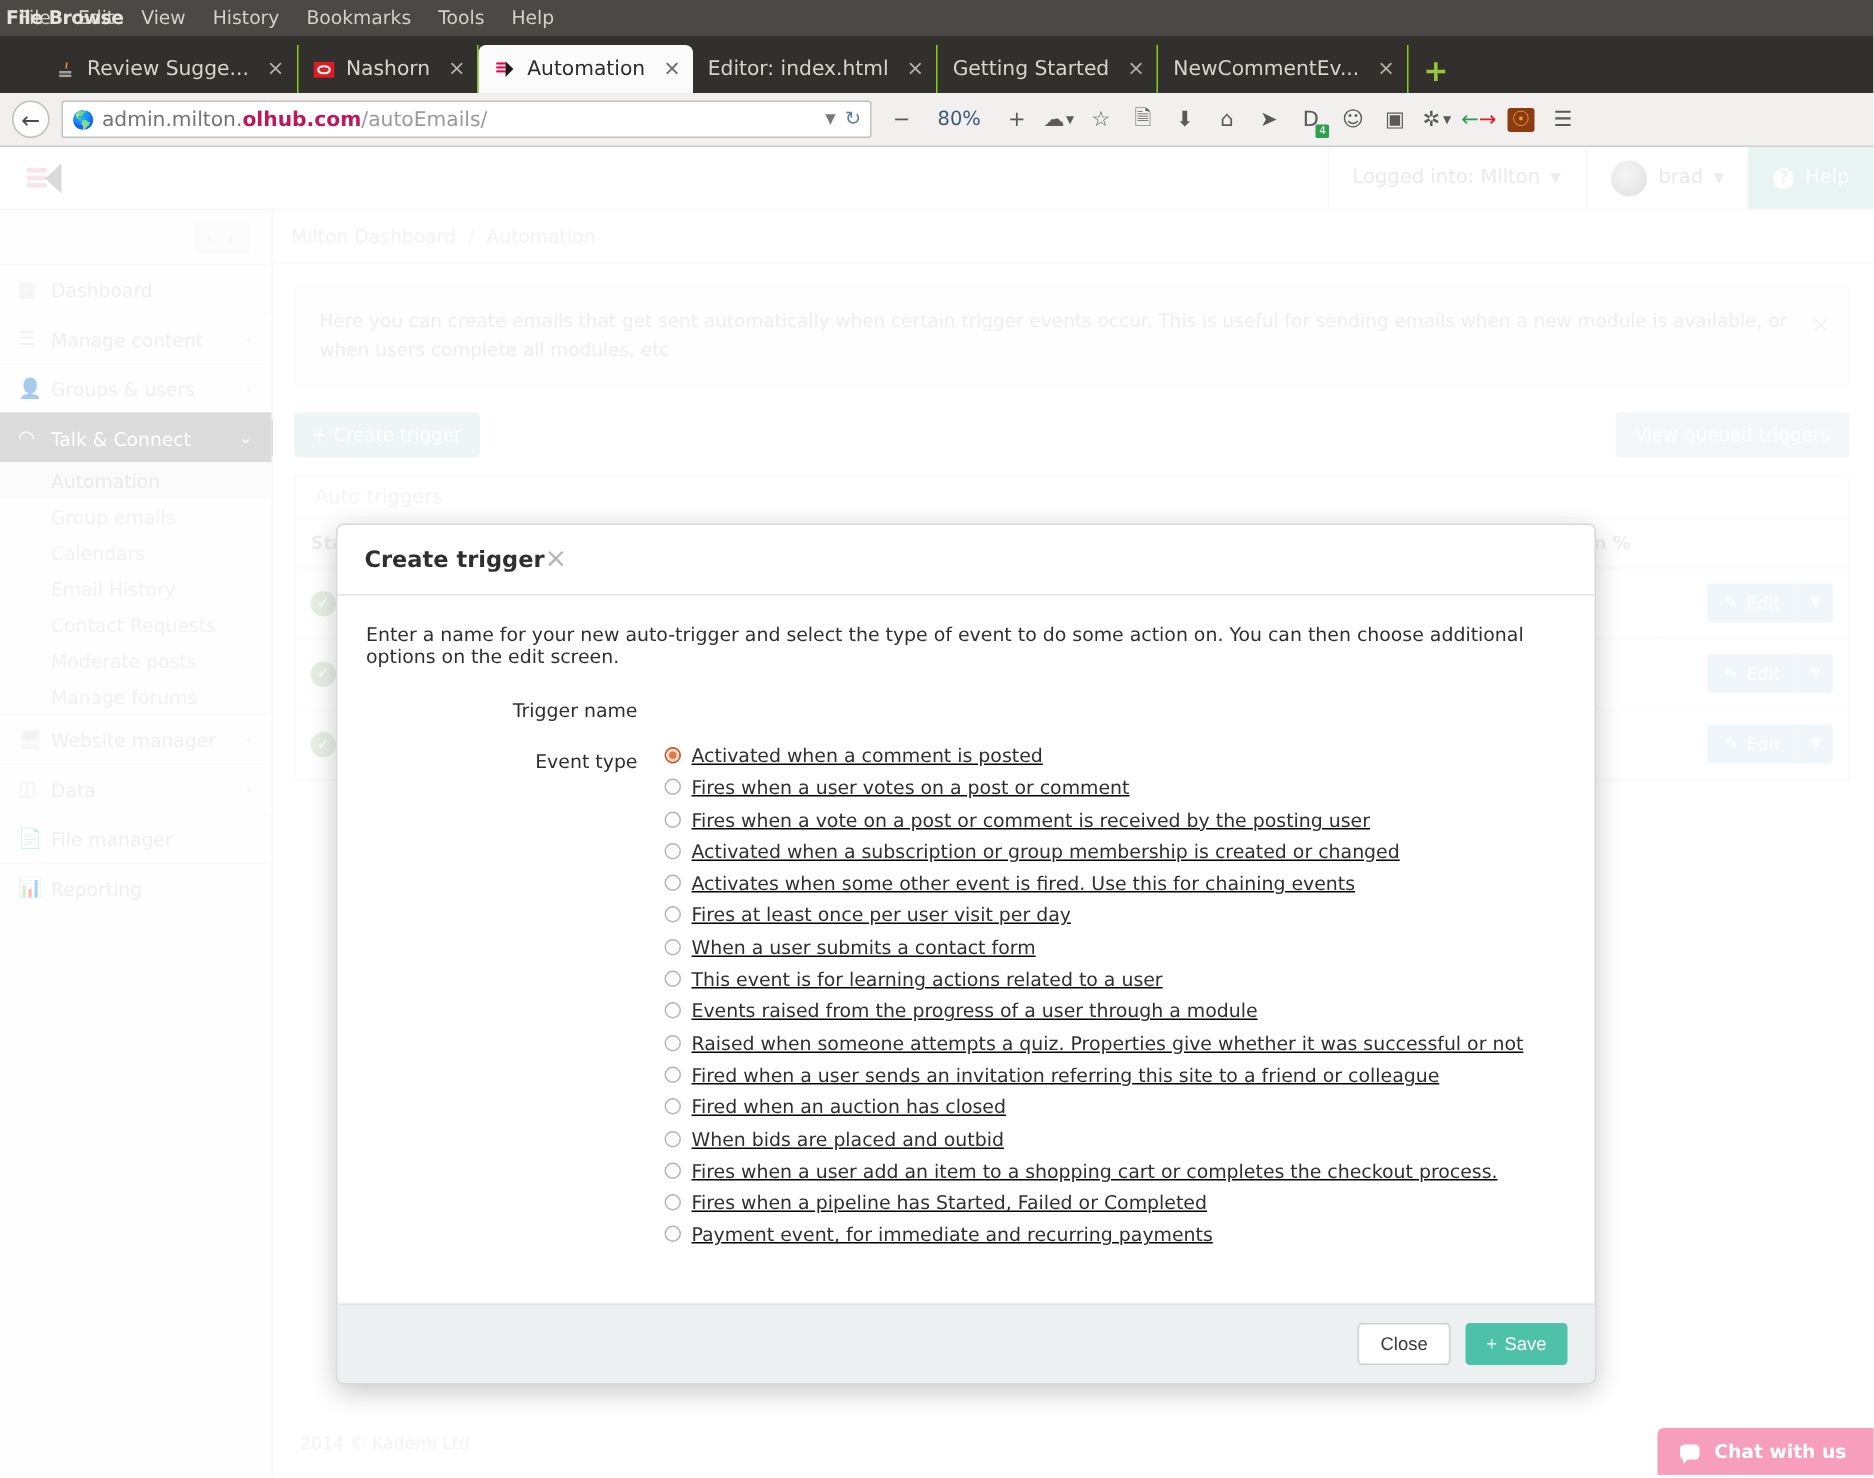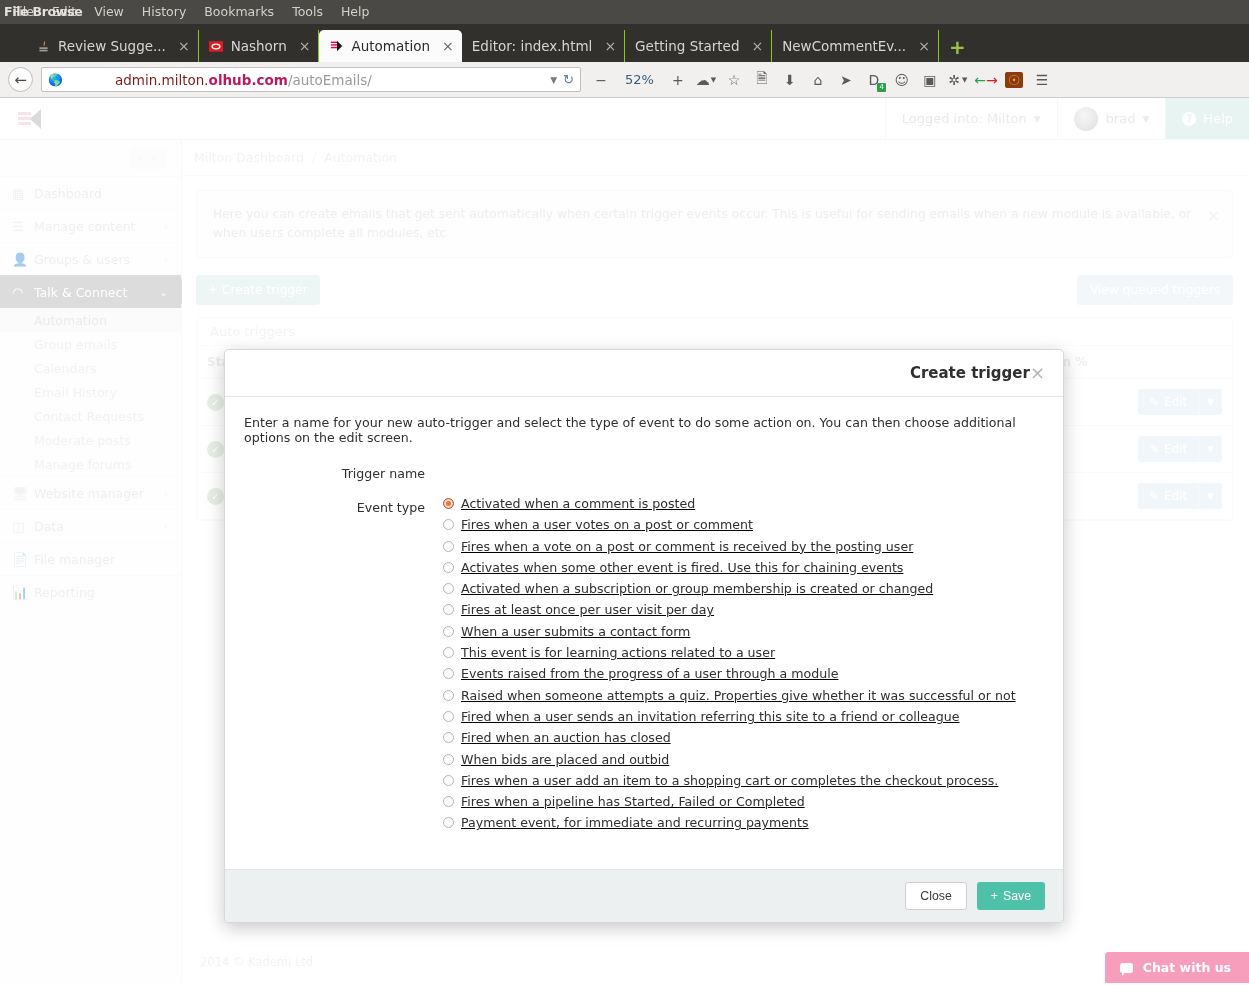--- a/index.html
+++ b/index.html
@@ -75,21 +75,21 @@
   }
   .urlbar {
     flex: 0 0 540px; height: 25px; background: #ffffff;
     border: 1px solid #c4c1be; border-radius: 2px;
     display: flex; align-items: center; padding: 0 6px;
     font-size: 13.5px;
   }
   .url-globe { color: #8a8a8a; margin-right: 5px; font-size: 12px; }
   .url-text { flex: 1; color: #9a9a9a; white-space: nowrap; overflow: hidden; }
   .url-text b { color: #be185d; font-weight: 700; }
-  .url-host-dim { color: #7f1d1d; margin-left: 47px; }
+  .url-host-dim { color: #737373; }
   .url-caret { color: #7a7a7a; font-size: 9px; margin: 0 6px; }
   .url-reload { color: #5e7fa0; font-size: 13px; }
 
   .nav-icons { display: flex; align-items: center; margin-left: 6px; }
   .nav-ico {
     width: 28px; height: 28px;
     display: flex; align-items: center; justify-content: center;
     color: #5a5a5a; font-size: 14px; position: relative;
   }
   .zoom-label { font-size: 13px; color: #3c5a78; padding: 0 10px; }
@@ -283,21 +283,21 @@
     position: absolute; left: 224px; top: 251px;
     width: 840px; z-index: 50;
     background: #ffffff;
     border: 1px solid #d8d8d8;
     border-radius: 5px;
     box-shadow: 0 5px 18px rgba(0,0,0,0.22);
     overflow: hidden;
   }
   .modal-header {
     padding: 14px 18px; border-bottom: 1px solid #e5e5e5;
-    display: flex; align-items: center; justify-content: flex-end;
+    display: flex; align-items: center; justify-content: flex-start;
   }
   .modal-title { font-size: 15px; color: #2f2f2f; font-weight: bold; }
   .modal-x { color: #b4b4b4; font-size: 18px; line-height: 1; }
   .modal-body { padding: 18px; }
   .modal-intro { font-size: 12.6px; color: #2f2f2f; margin-bottom: 16px; padding-left: 1px; }
   .form-row { display: flex; align-items: flex-start; margin-bottom: 14px; }
   .form-label {
     width: 200px; text-align: right; padding-right: 18px;
     font-size: 12.6px; color: #2f2f2f; padding-top: 5px;
   }
@@ -406,21 +406,21 @@
 <div class="browser-navbar">
   <div class="nav-back">←</div>
   <div class="urlbar">
     <span class="url-globe">🌎</span>
     <span class="url-text"><span class="url-host-dim">admin.milton.</span><b>olhub.com</b><span>/autoEmails/</span></span>
     <span class="url-caret">▼</span>
     <span class="url-reload">↻</span>
   </div>
   <div class="nav-icons">
     <div class="nav-ico">−</div>
-    <div class="zoom-label">52%</div>
+    <div class="zoom-label">80%</div>
     <div class="nav-ico">+</div>
     <div class="nav-ico">☁<span style="font-size:7px;margin-left:1px;">▼</span></div>
     <div class="nav-ico">☆</div>
     <div class="nav-ico">🗎</div>
     <div class="nav-ico">⬇</div>
     <div class="nav-ico">⌂</div>
     <div class="nav-ico">➤</div>
     <div class="nav-ico">D<span class="badge-green">4</span></div>
     <div class="nav-ico">☺</div>
     <div class="nav-ico">▣</div>
@@ -664,25 +664,25 @@
           <div class="radio-row">
             <span class="radio-dot"></span>
             <span>Fires when a user votes on a post or comment</span>
           </div>
           <div class="radio-row">
             <span class="radio-dot"></span>
             <span>Fires when a vote on a post or comment is received by the posting user</span>
           </div>
           <div class="radio-row">
             <span class="radio-dot"></span>
+            <span>Activated when a subscription or group membership is created or changed</span>
+          </div>
+          <div class="radio-row">
+            <span class="radio-dot"></span>
             <span>Activates when some other event is fired. Use this for chaining events</span>
-          </div>
-          <div class="radio-row">
-            <span class="radio-dot"></span>
-            <span>Activated when a subscription or group membership is created or changed</span>
           </div>
           <div class="radio-row">
             <span class="radio-dot"></span>
             <span>Fires at least once per user visit per day</span>
           </div>
           <div class="radio-row">
             <span class="radio-dot"></span>
             <span>When a user submits a contact form</span>
           </div>
           <div class="radio-row">

